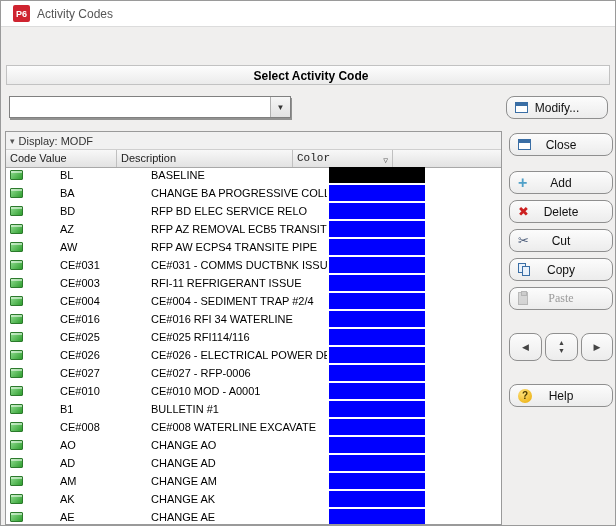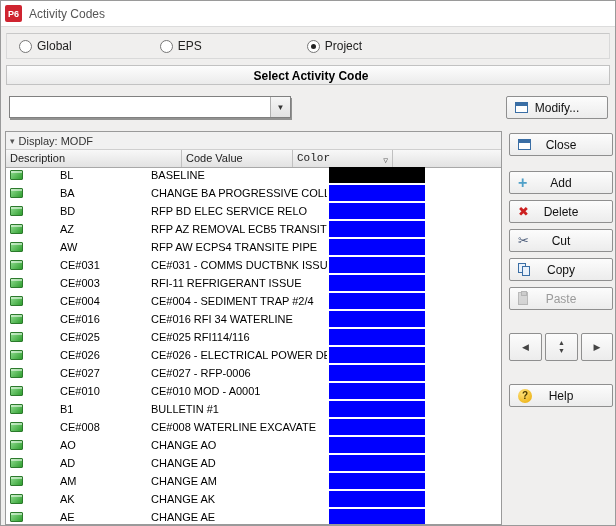--- a/index.html
+++ b/index.html
@@ -1,19 +1,19 @@
 <!DOCTYPE html>
 <html><head>
 <meta charset="utf-8">
 <style>
   html,body{margin:0;padding:0;background:#d6d6d6;font-family:"Liberation Sans","DejaVu Sans",sans-serif;}
   .window{position:relative;width:614px;height:524px;background:#f0efee;border:1px solid #9a9a9a;overflow:hidden;}
 
   
-  .titlebar{position:absolute;top:0;left:0;right:0;height:26px;background:#ffffff;border-bottom:1px solid #dcdcdc;display:flex;align-items:center;padding-left:4px;gap:7px;box-sizing:border-box;}
+  .titlebar{position:absolute;top:0;left:0;right:0;height:26px;background:#ffffff;border-bottom:1px solid #dcdcdc;display:flex;align-items:center;padding-left:12px;gap:7px;box-sizing:border-box;}
   .logo{width:17px;height:17px;background:#cf2430;color:#fff;font-size:9px;font-weight:bold;display:flex;align-items:center;justify-content:center;border-radius:2px;}
   .title{font-size:12px;color:#555;}
 
   
   .radio-bar{position:absolute;top:32px;left:5px;right:5px;height:26px;border:1px solid #d9d9d9;border-top-color:#c8c8c8;display:flex;align-items:center;box-sizing:border-box;}
   .radio-item{display:flex;align-items:center;gap:5px;font-size:12px;color:#222;cursor:default;}
   .radio-item:nth-child(1){margin-left:12px;}
   .radio-item:nth-child(2){margin-left:88px;}
   .radio-item:nth-child(3){margin-left:105px;}
   .radio-circle{width:11px;height:11px;border-radius:50%;border:1px solid #777;background:#fff;display:flex;align-items:center;justify-content:center;}
@@ -22,23 +22,23 @@
 
   
   .section-header{position:absolute;top:64px;left:5px;right:5px;height:20px;background:linear-gradient(#fdfdfd,#ebebeb);border:1px solid #c2c2c2;font-size:12px;font-weight:bold;color:#000;line-height:20px;padding-left:6px;box-sizing:border-box;text-align:center;}
 
   
   .combo{position:absolute;top:95px;left:8px;width:282px;height:22px;border:1px solid #808080;background:#fff;display:flex;box-sizing:border-box;box-shadow:1px 2px 0 rgba(70,70,70,.55);}
   .combo-field{flex:1;background:#fff;font-size:12px;line-height:20px;padding-left:4px;}
   .combo-arrow{width:19px;background:linear-gradient(#f6f6f6,#e2e2e2);border-left:1px solid #b0b0b0;display:flex;align-items:center;justify-content:center;font-size:8px;color:#333;}
 
   
-  .btn{position:absolute;background:linear-gradient(#fcfcfc,#ececec);border:1px solid #8f8f8f;border-radius:2px;font-size:12px;color:#111;display:flex;align-items:center;justify-content:center;box-sizing:border-box;cursor:default;}
+  .btn{position:absolute;background:linear-gradient(#fcfcfc,#ececec);border:1px solid #8f8f8f;border-radius:8px;font-size:12px;color:#111;display:flex;align-items:center;justify-content:center;box-sizing:border-box;cursor:default;}
   .btn .ic{position:absolute;left:8px;display:flex;align-items:center;justify-content:center;}
-  .btn.disabled{color:#9b9b9b;}
+  .btn.disabled{color:#9b9b9b;font-family:Liberation Serif, serif;}
   .btn.disabled .ic{opacity:.45;filter:grayscale(1);}
 
   .btn-modify{top:95px;left:505px;width:102px;height:23px;}
   .btn-close{top:132px;left:508px;width:104px;height:23px;}
   .btn-add{top:170px;left:508px;width:104px;height:23px;}
   .btn-delete{top:199px;left:508px;width:104px;height:23px;}
   .btn-cut{top:228px;left:508px;width:104px;height:23px;}
   .btn-copy{top:257px;left:508px;width:104px;height:23px;}
   .btn-paste{top:286px;left:508px;width:104px;height:23px;}
   .btn-left{top:332px;left:508px;width:33px;height:28px;}
@@ -86,40 +86,20 @@
 </head>
 <body>
 
 <div class="window">
 
   <div class="titlebar">
     <span class="logo">P6</span>
     <span class="title">Activity Codes</span>
   </div>
 
-  <div class="radio-bar">
-    <span class="radio-item">
-      <span class="radio-circle">
-          <span class="dot"></span>
-        </span>
-      <span>Global</span>
-    </span>
-    <span class="radio-item">
-      <span class="radio-circle">
-          <span class="dot"></span>
-        </span>
-      <span>EPS</span>
-    </span>
-    <span class="radio-item checked">
-      <span class="radio-circle">
-          <span class="dot"></span>
-        </span>
-      <span>Project</span>
-    </span>
-  </div>
 
   <div class="section-header">Select Activity Code</div>
 
   <div class="combo">
     <div class="combo-field"></div>
     <div class="combo-arrow">▼</div>
   </div>
 
   <div class="btn btn-modify">
     <span class="ic">
@@ -127,22 +107,22 @@
       </span>
     <span>Modify...</span>
   </div>
 
   <div class="table-panel">
     <div class="display-bar">
       <span class="chevron">▾</span>
       <span>Display: MODF</span>
     </div>
     <div class="col-headers">
+      <div class="col col-code">Code Value</div>
       <div class="col col-desc">Description</div>
-      <div class="col col-code">Code Value</div>
       <div class="col col-color">
         <span>Color</span>
         <span class="filter-glyph">▽</span>
       </div>
       <div class="col col-fill"></div>
     </div>
     <div class="rows">
   <div class="row">
     <span class="cell-icon">
             <span class="code-icon"></span>

